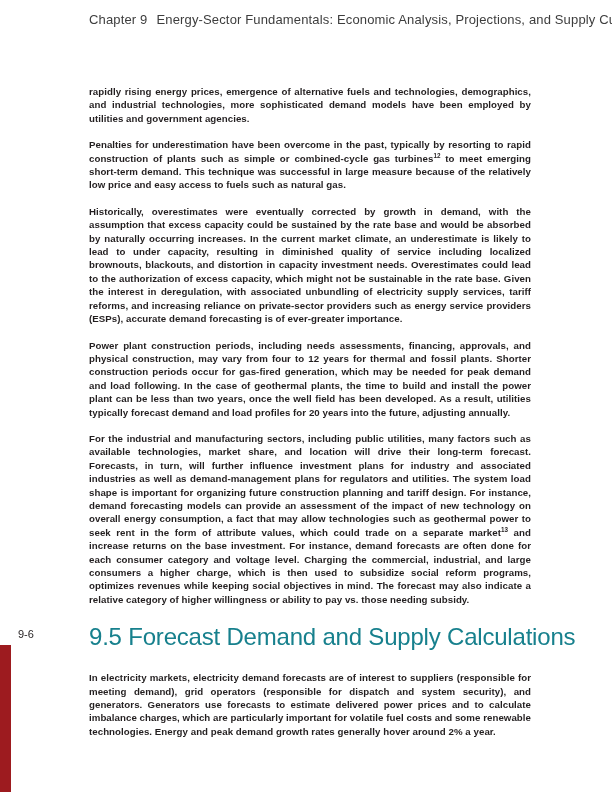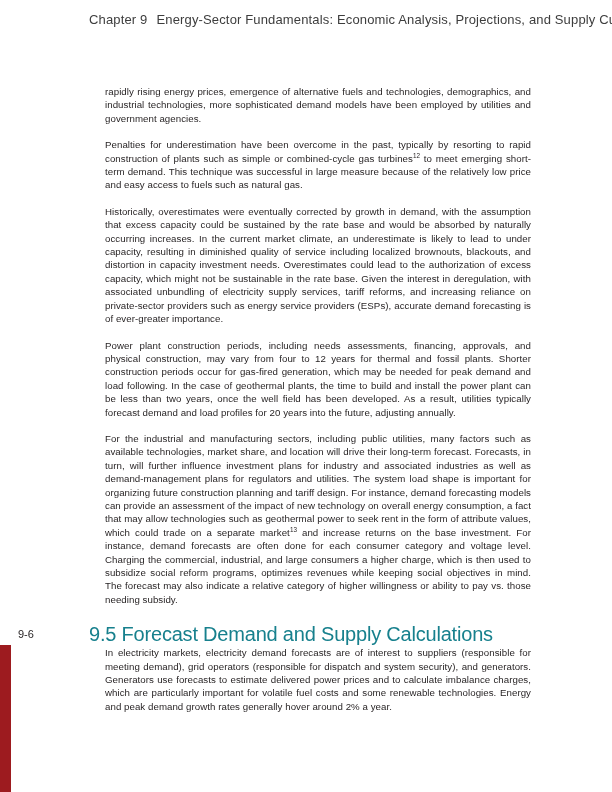--- a/index.html
+++ b/index.html
@@ -30,37 +30,38 @@
   .content {
     position: absolute;
     left: 89px;
     top: 85px;
     width: 442px;
   }
   p.body-para {
     font-size: 9.7px;
     line-height: 13.4px;
     text-align: justify;
-    margin: 0 0 13px 16px;
+    margin: 0 0 13px 0;
     letter-spacing: 0.05px;
+    font-weight: bold;
   }
   p.body-para:last-child {
     margin-bottom: 0;
   }
   sup.fn {
     font-size: 6.3px;
     vertical-align: super;
     line-height: 0;
   }
   h1.section-heading {
-    font-size: 20px;
+    font-size: 24px;
     font-weight: normal;
     color: #17808d;
     letter-spacing: -0.2px;
-    margin: 17px 0 0 0;
+    margin: 17px 0 20px 0;
     white-space: nowrap;
   }
   .page-number {
     position: absolute;
     left: 18px;
     top: 628px;
     font-size: 11px;
     color: #231f20;
   }
   .chapter-tab-bar {

